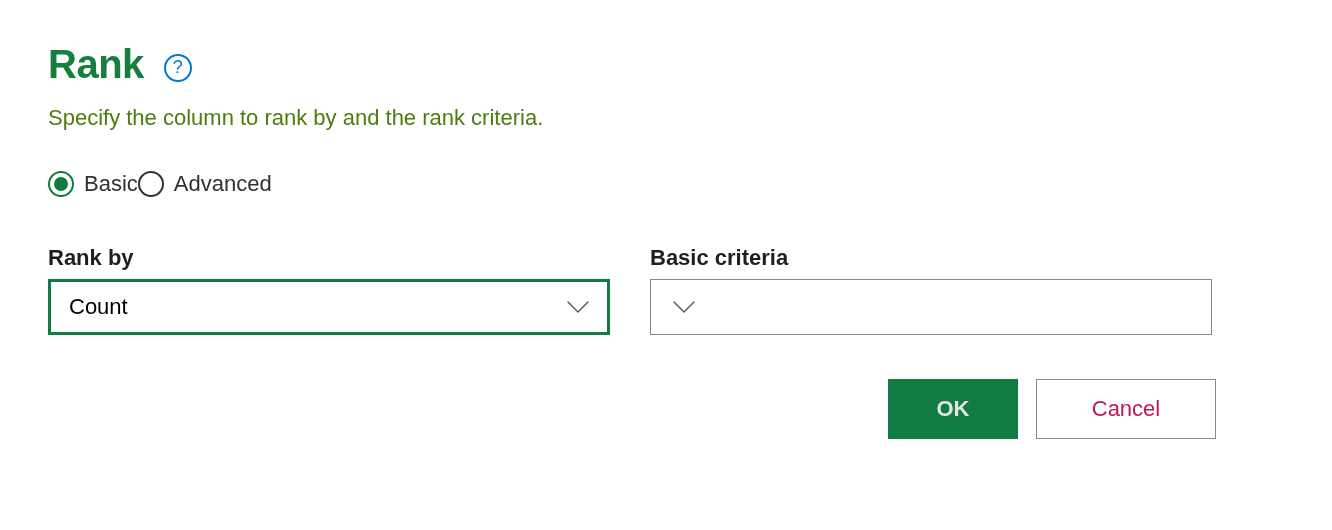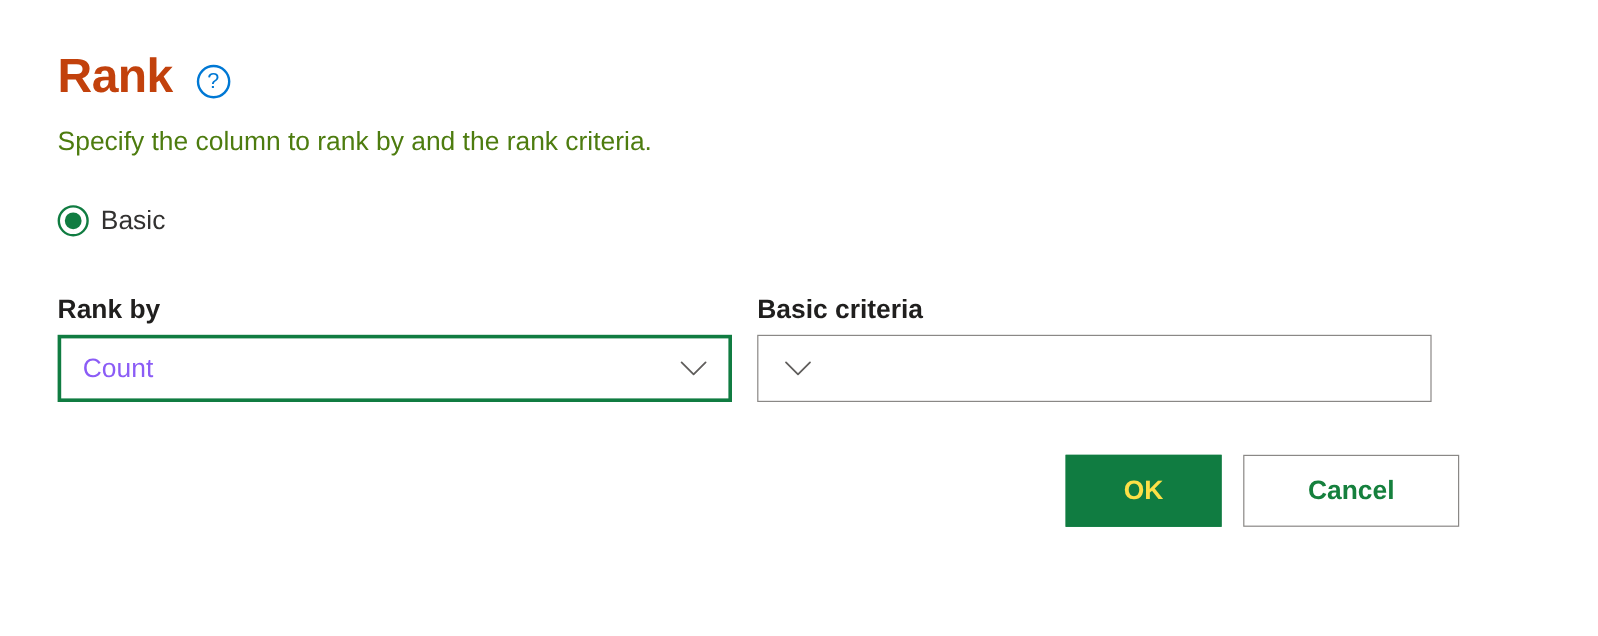--- a/index.html
+++ b/index.html
@@ -13,21 +13,21 @@
     }
     .header-row {
       display: flex;
       align-items: center;
       gap: 20px;
       margin-bottom: 18px;
     }
     .page-title {
       font-size: 40px;
       font-weight: 600;
-      color: #c2410c;
+      color: #15803d;
       letter-spacing: -0.5px;
     }
     .help-icon {
       width: 28px;
       height: 28px;
       border: 2px solid #0078d4;
       border-radius: 50%;
       display: flex;
       align-items: center;
       justify-content: center;
@@ -71,42 +71,42 @@
       width: 14px;
       height: 14px;
       background: #107c41;
       border-radius: 50%;
     }
     .radio-circle.unselected {
       border: 2px solid #323130;
     }
     .fields-row {
       display: flex;
-      gap: 21px;
+      gap: 40px;
       margin-bottom: 44px;
     }
     .field-group {
       display: flex;
       flex-direction: column;
       gap: 8px;
       width: 562px;
     }
     .field-label {
       font-size: 22px;
       font-weight: 600;
       color: #201f1e;
     }
     .select-box {
       display: flex;
       align-items: center;
       justify-content: space-between;
       height: 56px;
       padding: 0 14px 0 18px;
       font-size: 22px;
-      color: #8b5cf6;
+      color: #000000;
       cursor: pointer;
       background: #ffffff;
     }
     .select-box.focused {
       border: 3px solid #107c41;
     }
     .select-box.normal {
       border: 1px solid #8a8886;
     }
     .chevron {
@@ -130,47 +130,51 @@
       font-size: 22px;
       cursor: pointer;
       display: flex;
       align-items: center;
       justify-content: center;
       font-family: inherit;
     }
     .btn-primary {
       background: #107c41;
       border: 1px solid #107c41;
-      color: #fde047;
+      color: #e5e5e5;
       font-weight: 600;
     }
     .btn-secondary {
       background: #ffffff;
       border: 1px solid #8a8886;
-      color: #15803d;
-      font-weight: 700;
+      color: #be185d;
+      font-weight: 400;
       min-width: 180px;
     }
   </style>
 </head>
 <body>
 
 <div class="header-row">
   <h1 class="page-title">Rank</h1>
   <div class="help-icon">
     <span>?</span>
   </div>
 </div>
 
 <p class="subtitle">Specify the column to rank by and the rank criteria.</p>
 
 <div class="radio-row">
   <label class="radio-option">
     <span class="radio-circle selected"></span>
     <span>Basic</span>
+  </label>
+  <label class="radio-option">
+    <span class="radio-circle unselected"></span>
+    <span>Advanced</span>
   </label>
 </div>
 
 <div class="fields-row">
   <div class="field-group">
     <label class="field-label">Rank by</label>
     <div class="select-box focused">
       <span>Count</span>
       <span class="chevron">
         <svg width="24" height="14" viewBox="0 0 24 14" fill="none">

